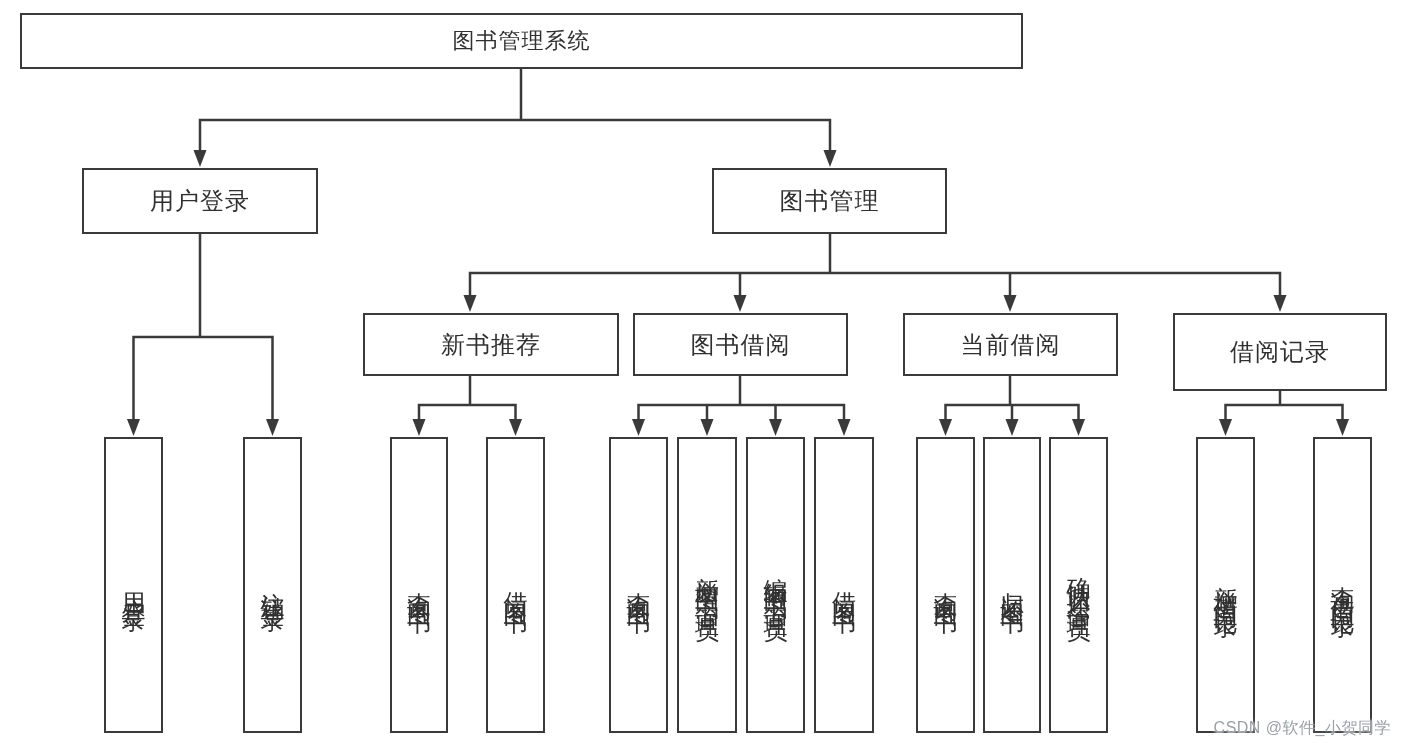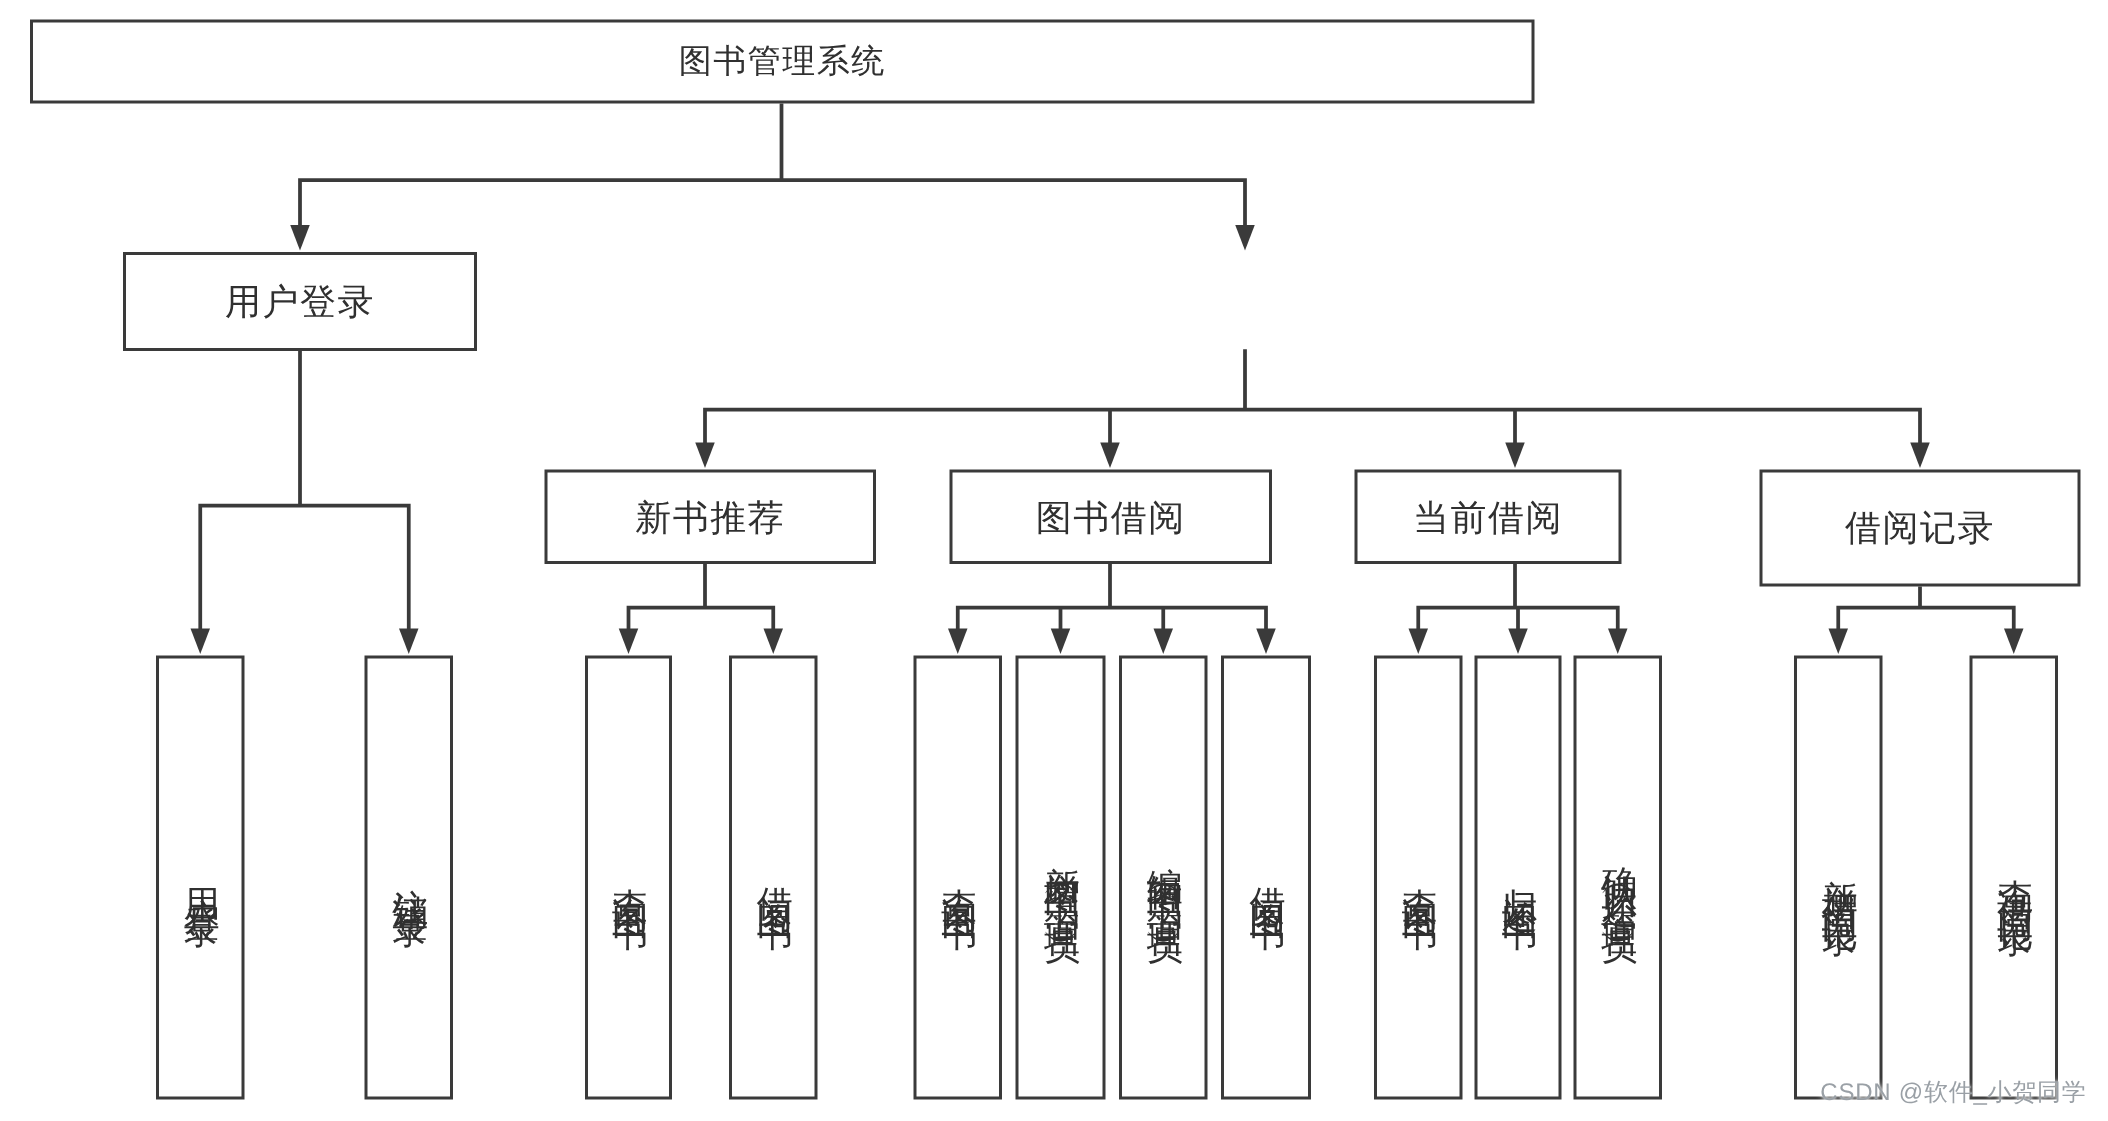--- a/index.html
+++ b/index.html
@@ -102,28 +102,31 @@
     </g>
   </svg>
 
   <div class="node h-node root-node" style="left:20px; top:13px; width:1003px; height:56px;">
     <span>图书管理系统</span>
   </div>
 
   <div class="node h-node" style="left:82px; top:168px; width:236px; height:66px;">
     <span>用户登录</span>
   </div>
+  <div class="node h-node" style="left:712px; top:168px; width:235px; height:66px;">
+    <span>图书管理</span>
+  </div>
 
-  <div class="node h-node" style="left:363px; top:313px; width:221px; height:63px;">
+  <div class="node h-node" style="left:363px; top:313px; width:256px; height:63px;">
     <span>新书推荐</span>
   </div>
   <div class="node h-node" style="left:633px; top:313px; width:215px; height:63px;">
     <span>图书借阅</span>
   </div>
-  <div class="node h-node" style="left:903px; top:313px; width:178px; height:63px;">
+  <div class="node h-node" style="left:903px; top:313px; width:215px; height:63px;">
     <span>当前借阅</span>
   </div>
   <div class="node h-node" style="left:1173px; top:313px; width:214px; height:78px;">
     <span>借阅记录</span>
   </div>
 
   <div class="node v-node" style="left:104px;">
     <span class="v-text">用户登录</span>
   </div>
   <div class="node v-node" style="left:243px;">

